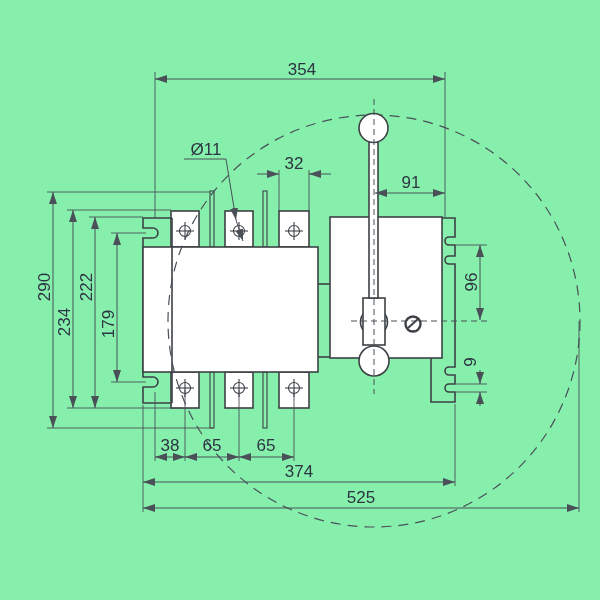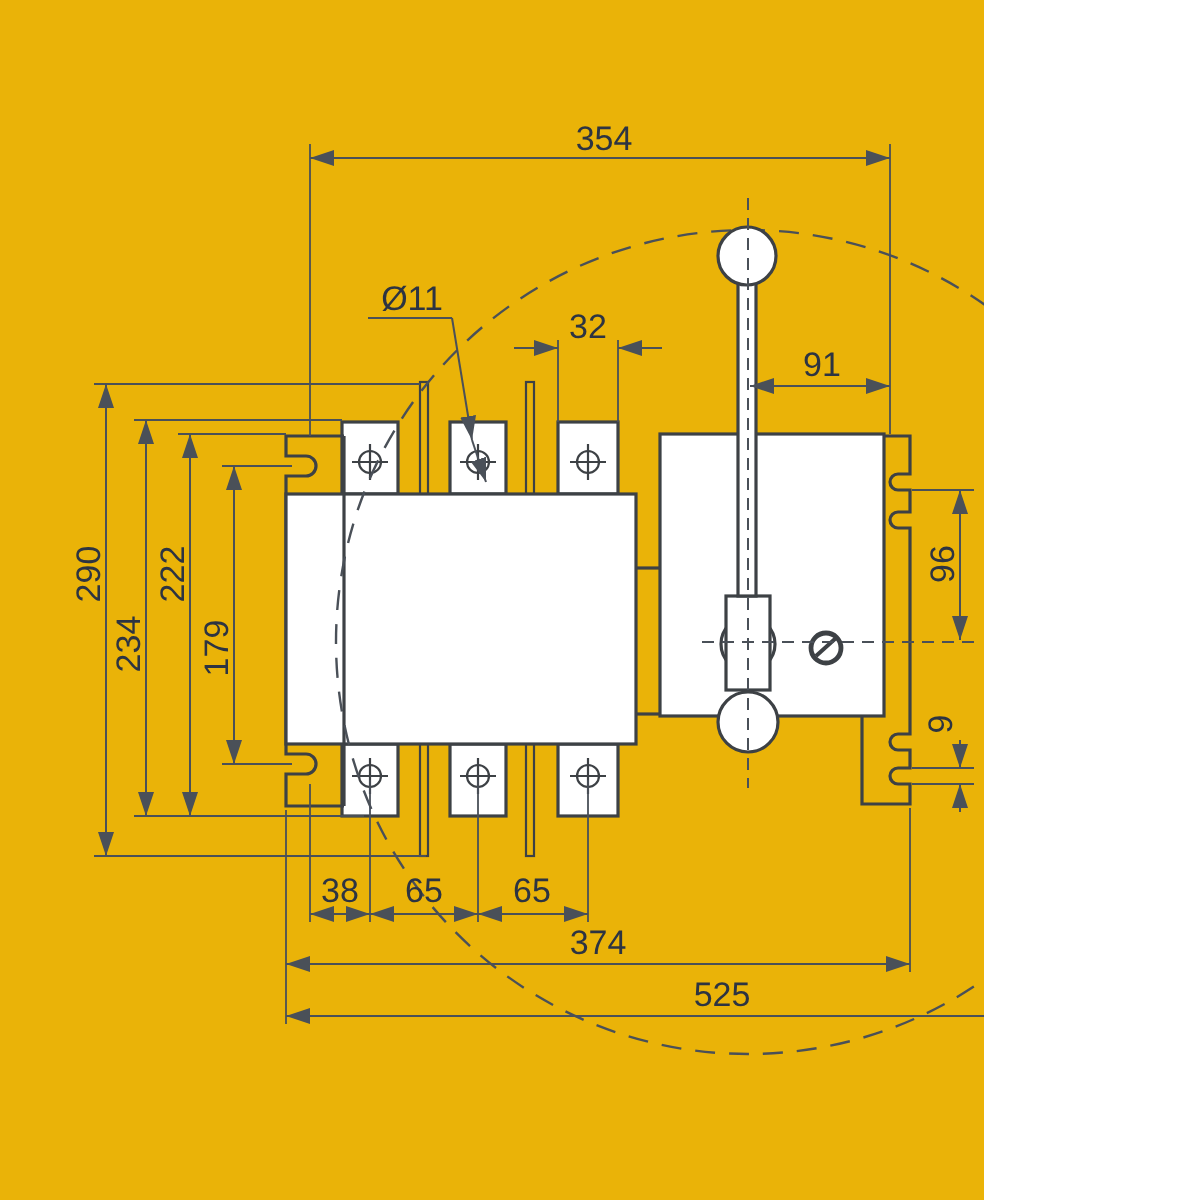--- a/index.html
+++ b/index.html
@@ -1,16 +1,16 @@
 <!DOCTYPE html>
 <html><head>
 <meta charset="utf-8">
 <style>
   html,body{margin:0;padding:0;background:#ffffff;}
-  .stage{width:492px;height:600px;background:#eab308;position:relative;overflow:hidden;}
+  .stage{width:600px;height:600px;background:#86efac;position:relative;overflow:hidden;}
   svg{display:block;}
   .outline{fill:none;stroke:#3d4145;stroke-width:1.6;}
   .outline-fill{fill:#ffffff;stroke:#3d4145;stroke-width:1.6;}
   .thin{fill:none;stroke:#3d4145;stroke-width:1.1;}
   .dim{fill:none;stroke:#4a5058;stroke-width:1;}
   .ext{fill:none;stroke:#4a5058;stroke-width:0.9;}
   .dash-circle{fill:none;stroke:#4a5058;stroke-width:1.2;stroke-dasharray:10 7;}
   .centerline{fill:none;stroke:#4a5058;stroke-width:1;stroke-dasharray:6 4;}
   .dimtext{font-family:"Liberation Sans", sans-serif;font-size:17px;fill:#2d3442;}
 </style>

